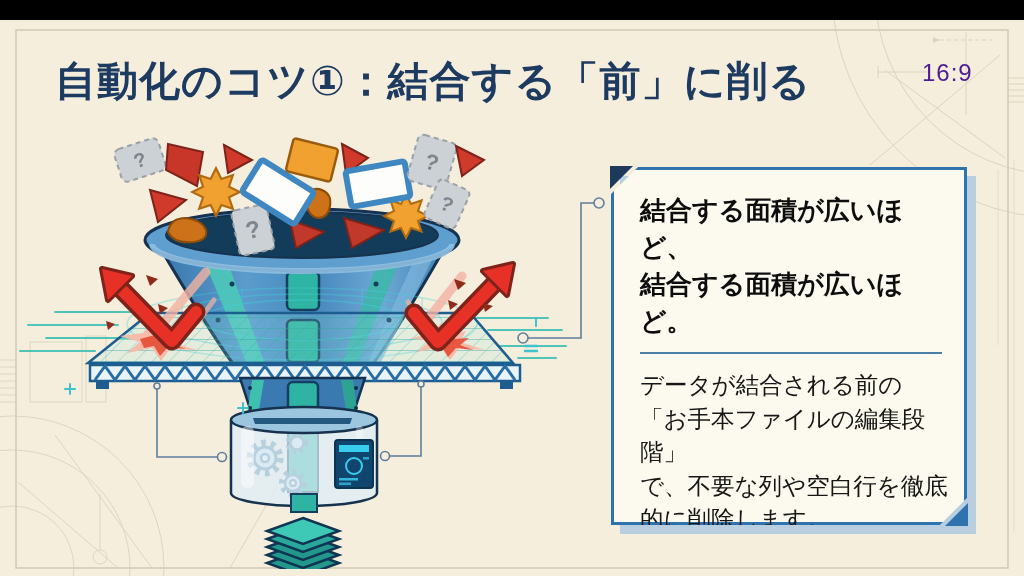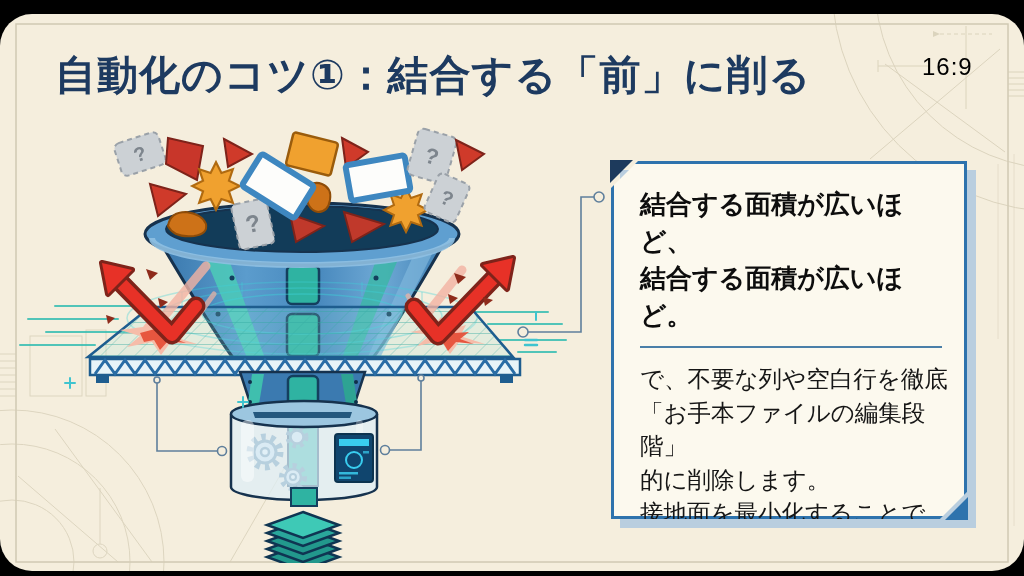--- a/index.html
+++ b/index.html
@@ -2,24 +2,24 @@
 <html style="--background: #f5eedd; --title: #1d3a60; --box_border: #2e73ad; --box_bg: #fcf9ee; --box_shadow: #b9cedf; --navy_outline: #16324e; --frame_line: #d0c9b3; --footer_text: #3a3a3a; --arrow_red: #e13327; --funnel_blue: #4f92c6; --teal: #2fb3a2; --holo_cyan: #3fd0d8;"><head>
 <meta charset="utf-8">
 <style>
   :root{
     --background:#f5eedd; --title:#1d3a60; --box_border:#2e73ad; --box_bg:#fcf9ee;
     --box_shadow:#b9cedf; --navy_outline:#16324e; --frame_line:#d0c9b3; --footer_text:#3a3a3a;
   }
   *{margin:0;padding:0;box-sizing:border-box;}
   body{font-family:"Liberation Sans","DejaVu Sans",sans-serif;}
   .stage{position:relative;width:1024px;height:576px;background:#000;overflow:hidden;}
-  .slide{position:absolute;left:0;top:14px;width:1024px;height:557px;background:var(--background);overflow:hidden;border-radius:32px;}
+  .slide{position:absolute;left:0;top:20px;width:1024px;height:557px;background:var(--background);overflow:hidden;}
   .abs{position:absolute;}
   .page-title{left:55px;top:34px;font-size:41px;font-weight:900;color:var(--title);letter-spacing:1px;white-space:nowrap;}
-  .aspect-label{left:922px;top:39px;font-size:24px;color:#000000;letter-spacing:1px;}
+  .aspect-label{left:922px;top:39px;font-size:24px;color:#4c1d95;letter-spacing:1px;}
   .illu{left:0;top:90px;}
   .decor{left:0;top:0;}
   .textbox-wrap{left:611px;top:147px;width:372px;height:382px;text-decoration:underline;}
   .box-shadow{position:absolute;left:9px;top:9px;width:356px;height:358px;background:var(--box_shadow);}
   .textbox{position:absolute;left:0;top:0;width:356px;height:358px;background:var(--box_bg);
     border:3px solid var(--box_border);
     clip-path:polygon(27px 0,100% 0,100% calc(100% - 27px),calc(100% - 27px) 100%,0 100%,0 27px);}
   .fold-tl{position:absolute;left:-1px;top:-1px;width:0;height:0;
     border-top:23px solid #1d3a5c;border-right:23px solid transparent;}
   .fold-br{position:absolute;right:15px;bottom:23px;width:0;height:0;
@@ -294,22 +294,23 @@
 
     <div class="abs textbox-wrap">
       <div class="box-shadow"></div>
       <div class="textbox">
         <div class="box-heading">
           <div>結合する面積が広いほど、</div>
           <div>結合する面積が広いほど。</div>
         </div>
         <div class="box-divider"></div>
         <div class="box-body">
+          <div>データが結合される前の</div>
+          <div>「お手本ファイルの編集段階」</div>
           <div>で、不要な列や空白行を徹底</div>
-          <div>「お手本ファイルの編集段階」</div>
           <div>的に削除します。</div>
           <div>接地面を最小化することで、</div>
           <div>エラーを未然に防ぎます。</div>
         </div>
       </div>
       <div class="fold-tl"></div>
       <div class="fold-br"></div>
     </div>
 
 

